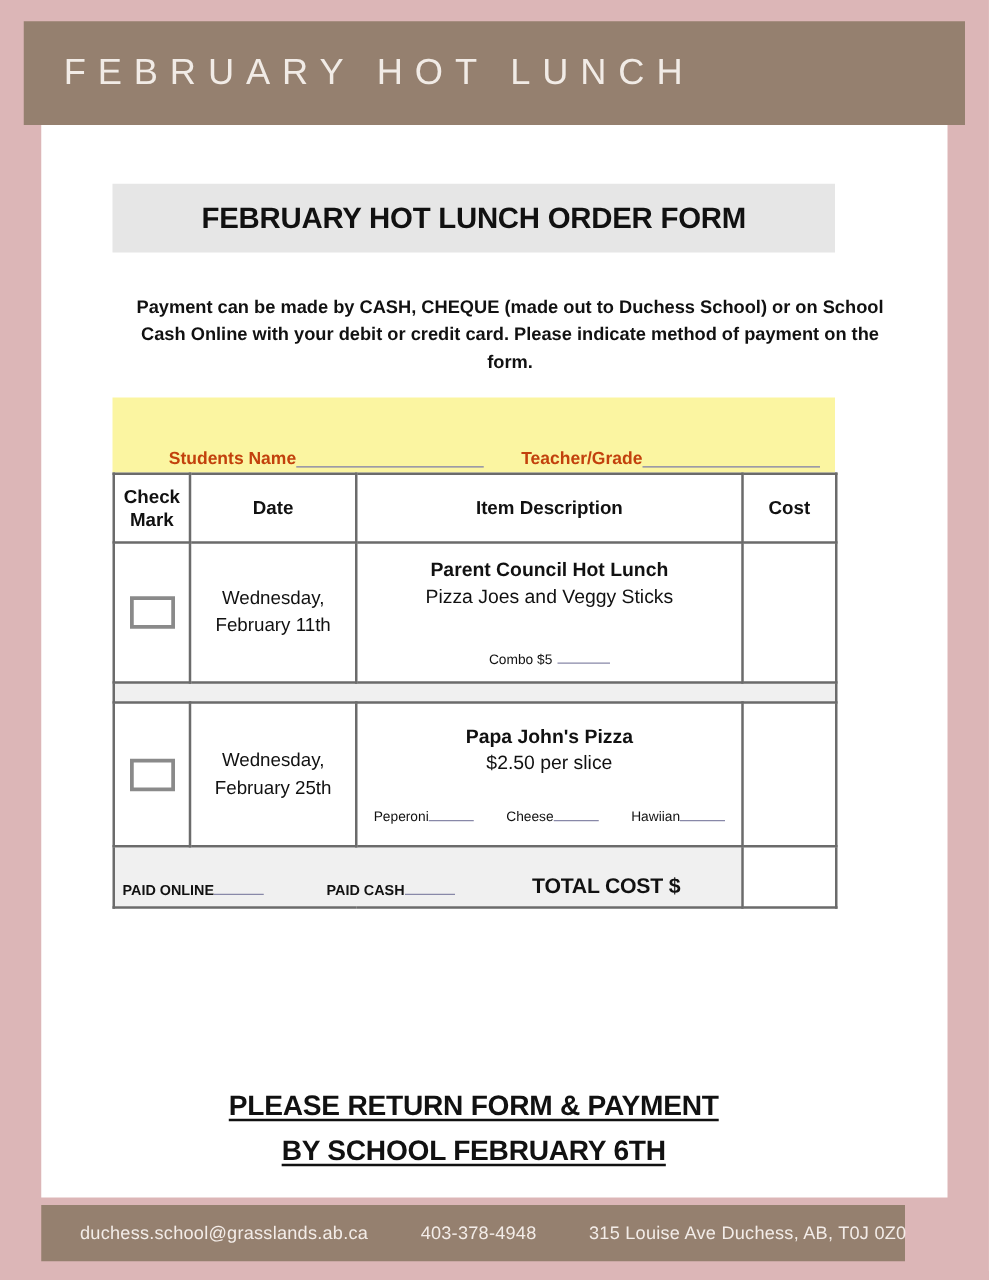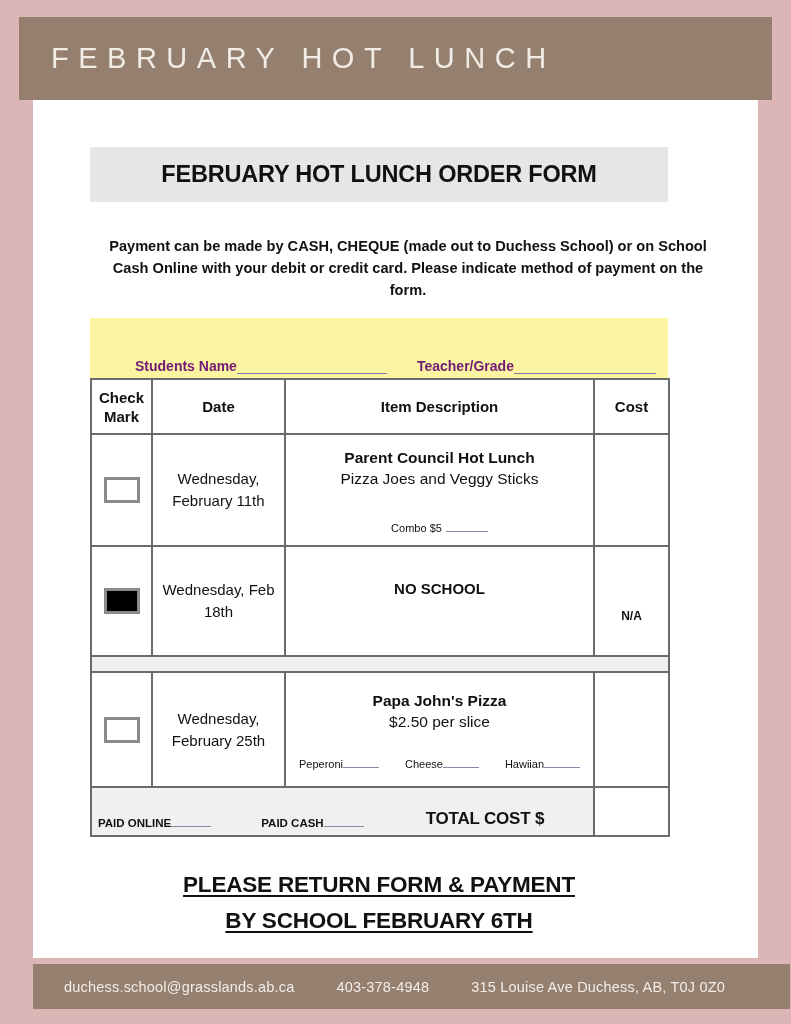--- a/index.html
+++ b/index.html
@@ -50,21 +50,21 @@
     width: 725px;
     height: 858px;
     background: #ffffff;
   }
 
   
   .footer-band {
     position: absolute;
     left: 33px;
     top: 964px;
-    width: 757px;
+    width: 691px;
     height: 45px;
     background: #95806f;
     display: flex;
     align-items: center;
     padding-left: 0px;
   }
   .footer-item {
     color: #f3ece8;
     font-size: 14.5px;
     letter-spacing: 0.2px;
@@ -116,21 +116,21 @@
     height: 60px;
     background: #fbf5a1;
   }
   .yellow-fields {
     position: absolute;
     left: 0;
     bottom: 4px;
     width: 100%;
     font-size: 14px;
     font-weight: bold;
-    color: #701a75;
+    color: #c2410c;
     display: flex;
     align-items: flex-end;
   }
   .yf-label { white-space: nowrap; }
   .yf-blank {
     display: inline-block;
     border-bottom: 1.5px solid #7d7da8;
     height: 14px;
   }
   .blank-student { width: 150px; }
@@ -348,35 +348,20 @@
           <td class="item-cell">
             <div class="item-title">Parent Council Hot Lunch</div>
             <div class="item-sub">Pizza Joes and Veggy Sticks</div>
             <div class="combo-line">
               <span>Combo $5</span><span class="combo-blank"></span>
             </div>
           </td>
           <td></td>
         </tr>
 
-        <tr class="row2">
-          <td>
-            <div class="checkbox filled"></div>
-          </td>
-          <td class="date-cell">
-            <div>Wednesday, Feb</div>
-            <div>18th</div>
-          </td>
-          <td>
-            <div class="noschool-text">NO SCHOOL</div>
-          </td>
-          <td>
-            <div class="na-text">N/A</div>
-          </td>
-        </tr>
 
         <tr class="spacer-row">
           <td colspan="4"></td>
         </tr>
 
         <tr class="row3">
           <td>
             <div class="checkbox"></div>
           </td>
           <td class="date-cell">

